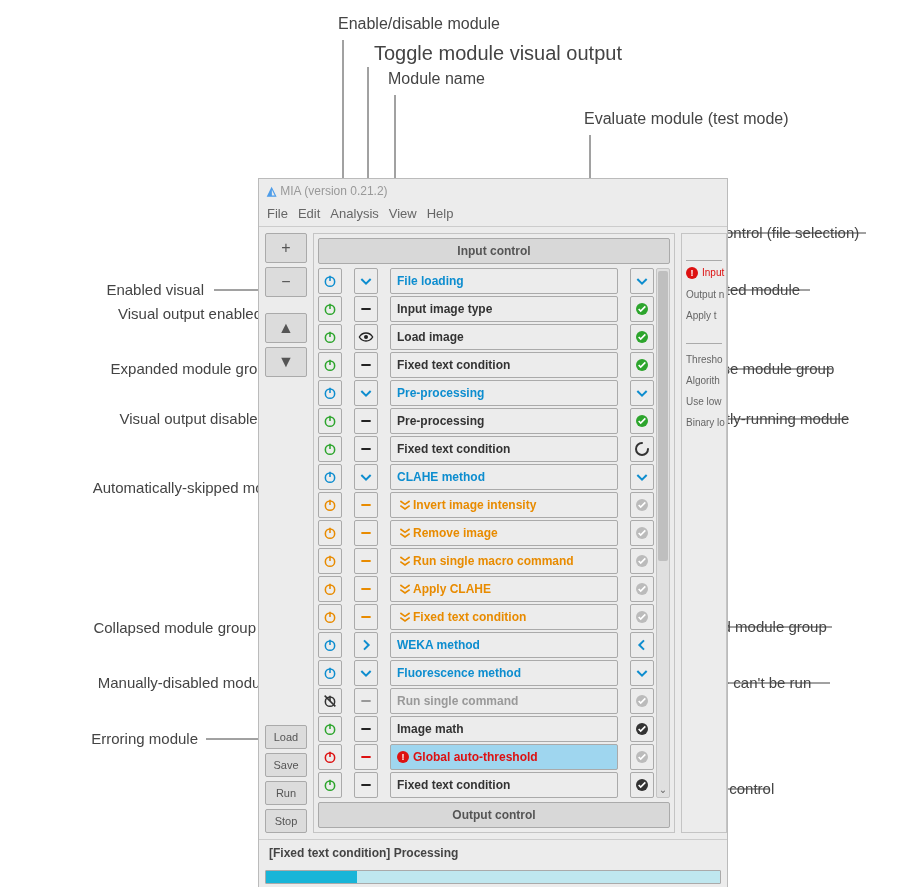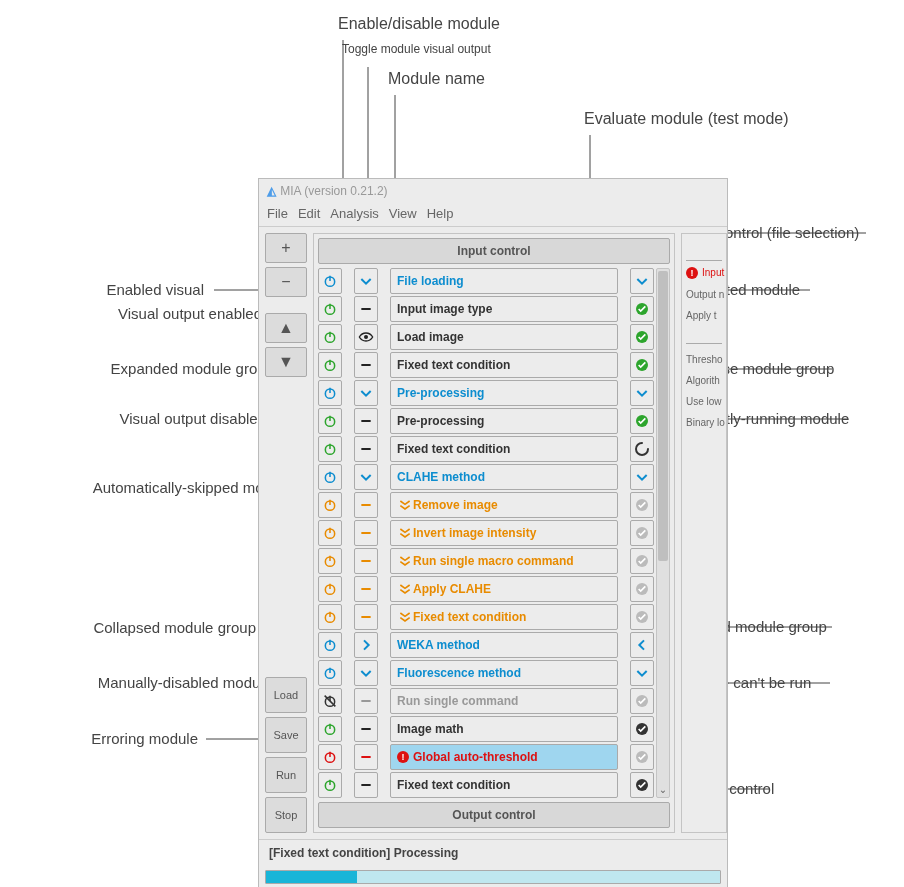--- a/index.html
+++ b/index.html
@@ -58,21 +58,21 @@
   .sidebtn {
     border: 1px solid #aaa;
     background: #dcdcdc;
     width: 42px; height: 30px;
     display: flex; align-items: center; justify-content: center;
     font-size: 16px;
     color: #555;
     border-radius: 2px;
     cursor: pointer;
   }
-  .sidebtn.txt { font-size: 11px; height: 36px;}
+  .sidebtn.txt { font-size: 11px; height: 24px;}
   .sidebar .spacer { flex: 0 0 8px; }
   .modpanel {
     flex: 1;
     border: 1px solid #c4c4c4;
     background: #ececec;
     display: flex; flex-direction: column;
     padding: 4px;
     gap: 4px;
     min-width: 0;
   }
@@ -193,21 +193,21 @@
     <path d="M810 290 H 607"></path>
     <path d="M832 369 H 607"></path>
     <path d="M848 419 H 607"></path>
     <path d="M832 627 H 607"></path>
     <path d="M830 683 H 607"></path>
     <path d="M770 789 H 614"></path>
   </g>
 </svg>
 
 <div class="callout" style="left:338px; top:15px; font-size:16px;">Enable/disable module</div>
-<div class="callout" style="left:342px; top:42px; font-size:12px;">Toggle module visual output</div>
+<div class="callout" style="left:374px; top:42px; font-size:20px;">Toggle module visual output</div>
 <div class="callout" style="left:388px; top:70px; font-size:16px;text-align:center;">Module name</div>
 <div class="callout" style="left:584px; top:110px; font-size:16px;">Evaluate module (test mode)</div>
 
 <div class="callout" style="right:700px; top:281px; text-align:right; width:200px;">Enabled visual</div>
 <div class="callout" style="right:642px; top:305px; text-align:right; width:240px;">Visual output enabled</div>
 <div class="callout" style="right:630px; top:360px; text-align:right; width:260px;">Expanded module group</div>
 <div class="callout" style="right:638px; top:410px; text-align:right; width:260px;">Visual output disabled</div>
 <div class="callout" style="right:612px; top:479px; text-align:right; width:290px;">Automatically-skipped module</div>
 <div class="callout" style="right:648px; top:619px; text-align:right; width:260px;">Collapsed module group</div>
 <div class="callout" style="right:632px; top:674px; text-align:right; width:270px;">Manually-disabled module</div>
@@ -476,52 +476,52 @@
                     <use href="#dash"></use>
                   </svg>
                 </span>
               </div>
               <div class="cell name skipped">
                 <span class="ic" style="color:#e88b00">
                   <svg>
                     <use href="#skip"></use>
                   </svg>
                 </span> 
+                <span>Invert image intensity</span>
+              </div>
+              <div class="cell eval">
+                <span class="ic" style="color:#bbb">
+                  <svg>
+                    <use href="#tick-circle"></use>
+                  </svg>
+                </span>
+              </div>
+            </div>
+            <div class="row">
+              <div class="cell pwr">
+                <span class="ic" style="color:#e88b00">
+                  <svg>
+                    <use href="#pwr"></use>
+                  </svg>
+                </span>
+              </div>
+              <div class="cell vis">
+                <span class="ic" style="color:#e88b00">
+                  <svg>
+                    <use href="#dash"></use>
+                  </svg>
+                </span>
+              </div>
+              <div class="cell name skipped">
+                <span class="ic" style="color:#e88b00">
+                  <svg>
+                    <use href="#skip"></use>
+                  </svg>
+                </span> 
                 <span>Remove image</span>
-              </div>
-              <div class="cell eval">
-                <span class="ic" style="color:#bbb">
-                  <svg>
-                    <use href="#tick-circle"></use>
-                  </svg>
-                </span>
-              </div>
-            </div>
-            <div class="row">
-              <div class="cell pwr">
-                <span class="ic" style="color:#e88b00">
-                  <svg>
-                    <use href="#pwr"></use>
-                  </svg>
-                </span>
-              </div>
-              <div class="cell vis">
-                <span class="ic" style="color:#e88b00">
-                  <svg>
-                    <use href="#dash"></use>
-                  </svg>
-                </span>
-              </div>
-              <div class="cell name skipped">
-                <span class="ic" style="color:#e88b00">
-                  <svg>
-                    <use href="#skip"></use>
-                  </svg>
-                </span> 
-                <span>Invert image intensity</span>
               </div>
               <div class="cell eval">
                 <span class="ic" style="color:#bbb">
                   <svg>
                     <use href="#tick-circle"></use>
                   </svg>
                 </span>
               </div>
             </div>
             <div class="row">

